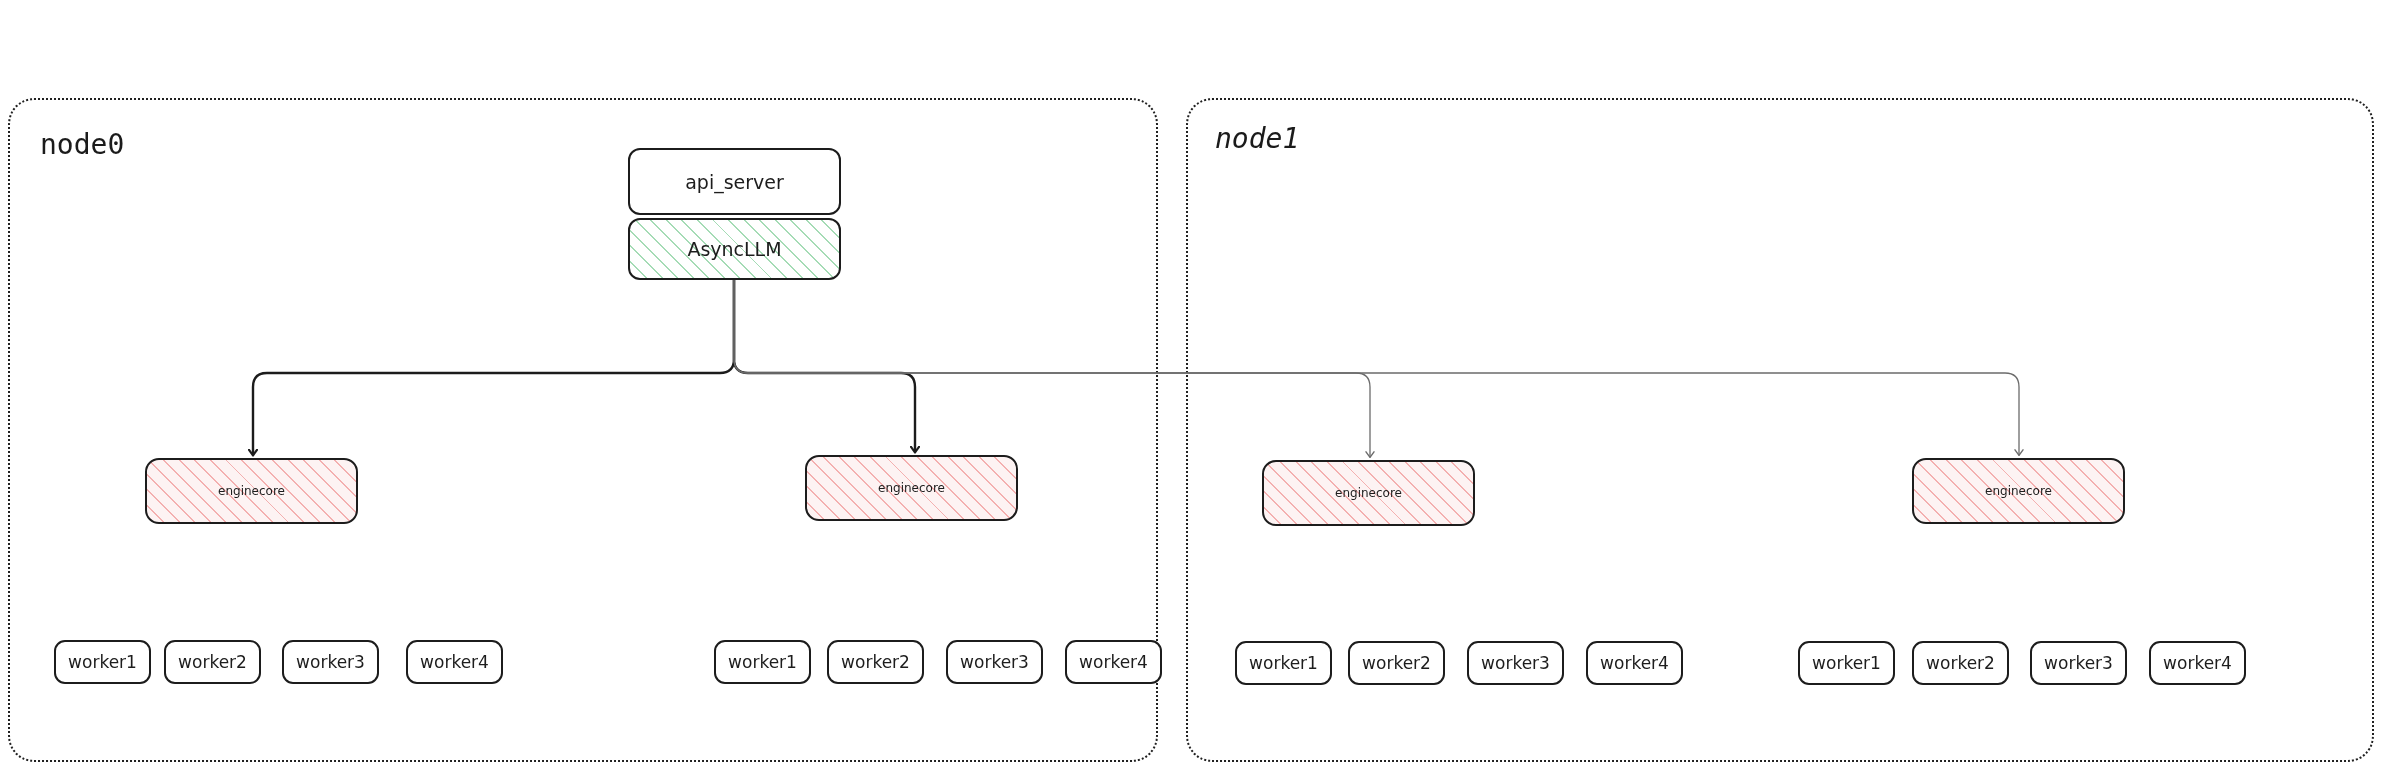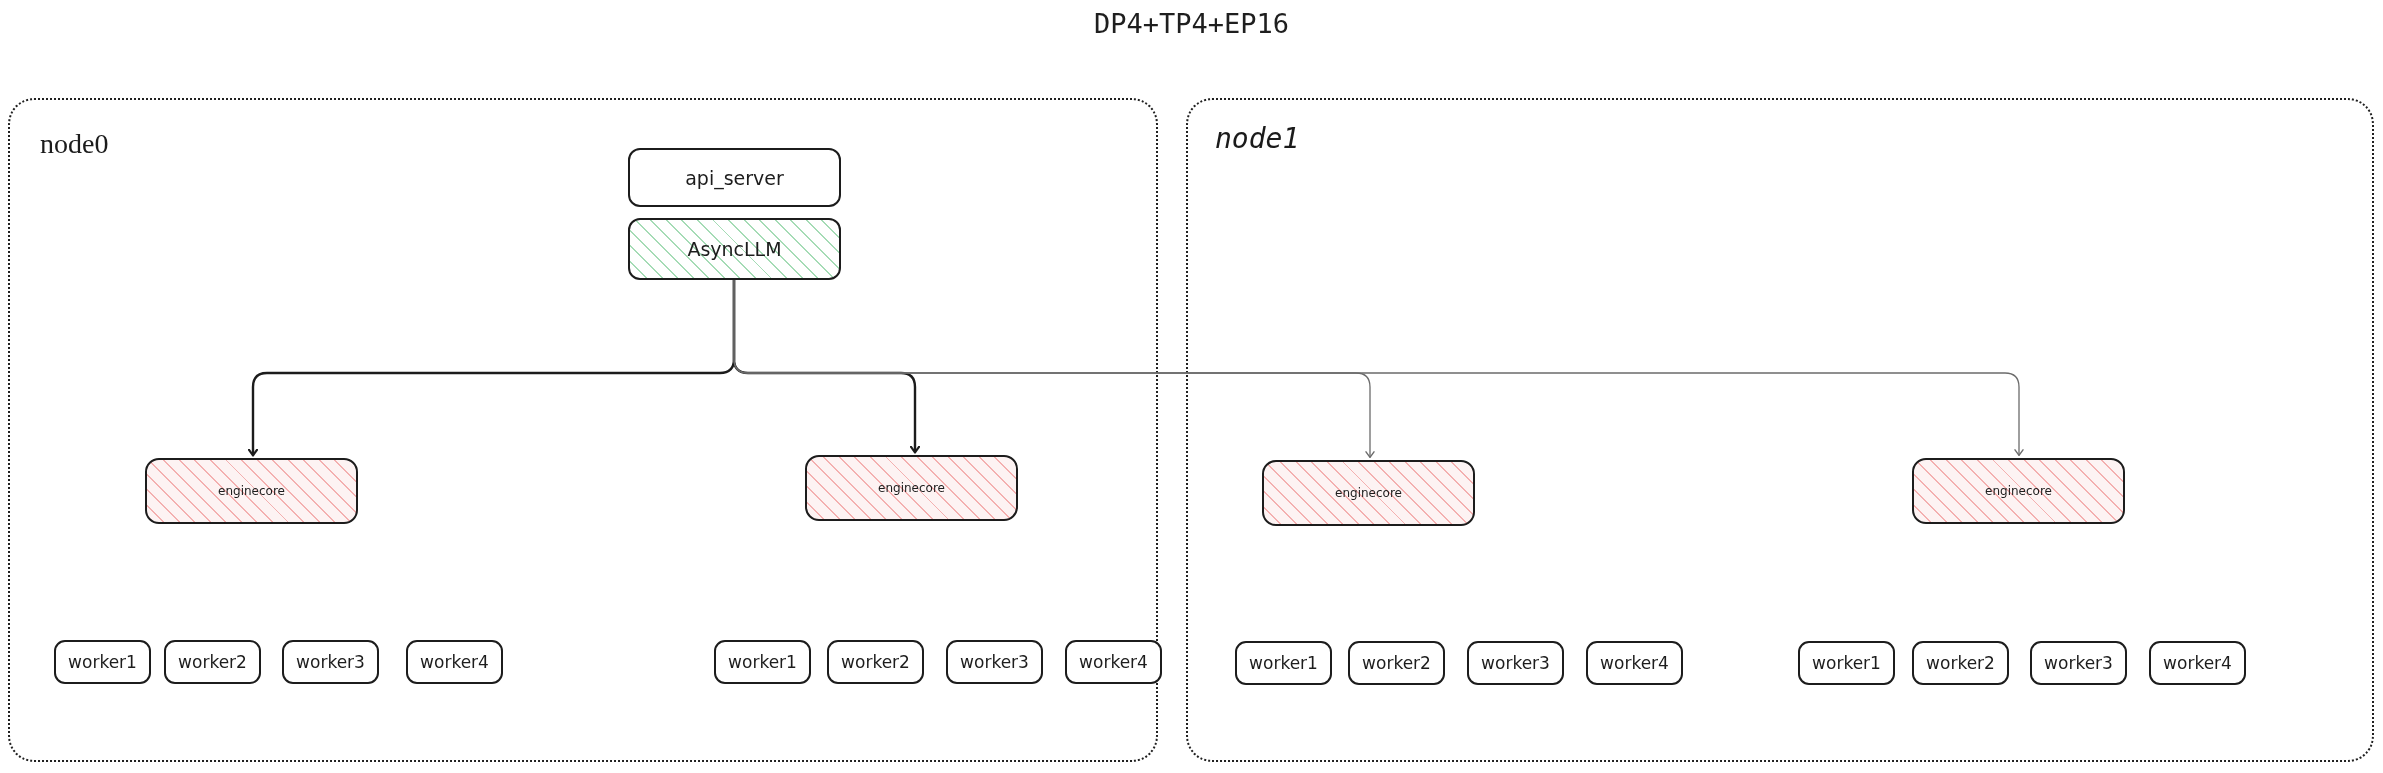--- a/index.html
+++ b/index.html
@@ -97,24 +97,23 @@
     width: 2383px;
     height: 773px;
     pointer-events: none;
   }
 </style>
 </head>
 <body>
 
 <div id="canvas">
 
-  <div id="title">DP4+TP4+EP16</div>
 
   <div class="node-box" id="node-0" style="left: 8px; top: 98px; width: 1150px; height: 664px;"></div>
-  <div class="node-label" id="node-0-label" style="left: 40px; top: 128px; font-family: Liberation Serif, serif;">node0</div>
+  <div class="node-label" id="node-0-label" style="left: 40px; top: 128px;">node0</div>
 
   <div class="node-box" id="node-1" style="left: 1186px; top: 98px; width: 1188px; height: 664px;"></div>
   <div class="node-label" id="node-1-label" style="left: 1215px; top: 122px; font-style: italic;">node1</div>
 
   <svg class="edges" id="edge-layer" viewBox="0 0 2383 773" xmlns="http://www.w3.org/2000/svg">
     <defs>
       <marker id="arrow-dark" markerWidth="10" markerHeight="10" refX="6.2" refY="5" orient="auto" markerUnits="userSpaceOnUse">
         <path d="M1,1 L6.5,5 L1,9" fill="none" stroke="#1c1c1c" stroke-width="2.2" stroke-linecap="round" stroke-linejoin="round"></path>
       </marker>
       <marker id="arrow-light" markerWidth="10" markerHeight="10" refX="6.2" refY="5" orient="auto" markerUnits="userSpaceOnUse">
@@ -122,21 +121,21 @@
       </marker>
     </defs>
     <g id="edge-paths">
         <path d="M 734 280 L 734 359 Q 734 373 720 373 L 267 373 Q 253 373 253 387 L 253 455" fill="none" stroke="#1c1c1c" stroke-width="2.4" stroke-linecap="round" marker-end="url(#arrow-dark)"></path>
         <path d="M 734 280 L 734 359 Q 734 373 748 373 L 901 373 Q 915 373 915 387 L 915 452" fill="none" stroke="#1c1c1c" stroke-width="2.4" stroke-linecap="round" marker-end="url(#arrow-dark)"></path>
         <path d="M 734 280 L 734 359 Q 734 373 748 373 L 1356 373 Q 1370 373 1370 387 L 1370 457" fill="none" stroke="#6b6b6b" stroke-width="1.3" stroke-linecap="round" marker-end="url(#arrow-light)"></path>
         <path d="M 734 280 L 734 359 Q 734 373 748 373 L 2005 373 Q 2019 373 2019 387 L 2019 455" fill="none" stroke="#6b6b6b" stroke-width="1.3" stroke-linecap="round" marker-end="url(#arrow-light)"></path>
       </g>
   </svg>
 
-  <div class="box box-plain" id="box-api-server" style="left: 628px; top: 148px; width: 213px; height: 59px;">
+  <div class="box box-plain" id="box-api-server" style="left: 628px; top: 148px; width: 213px; height: 67px;">
     <span>api_server</span>
   </div>
   <div class="box box-async" id="box-async-llm" style="left: 628px; top: 218px; width: 213px; height: 62px; justify-content: center;">
     <span>AsyncLLM</span>
   </div>
 
   <div id="engine-layer">
       <div class="box box-engine" style="left: 145px; top: 458px; width: 213px; height: 66px;">
         <span>enginecore</span>
       </div>

